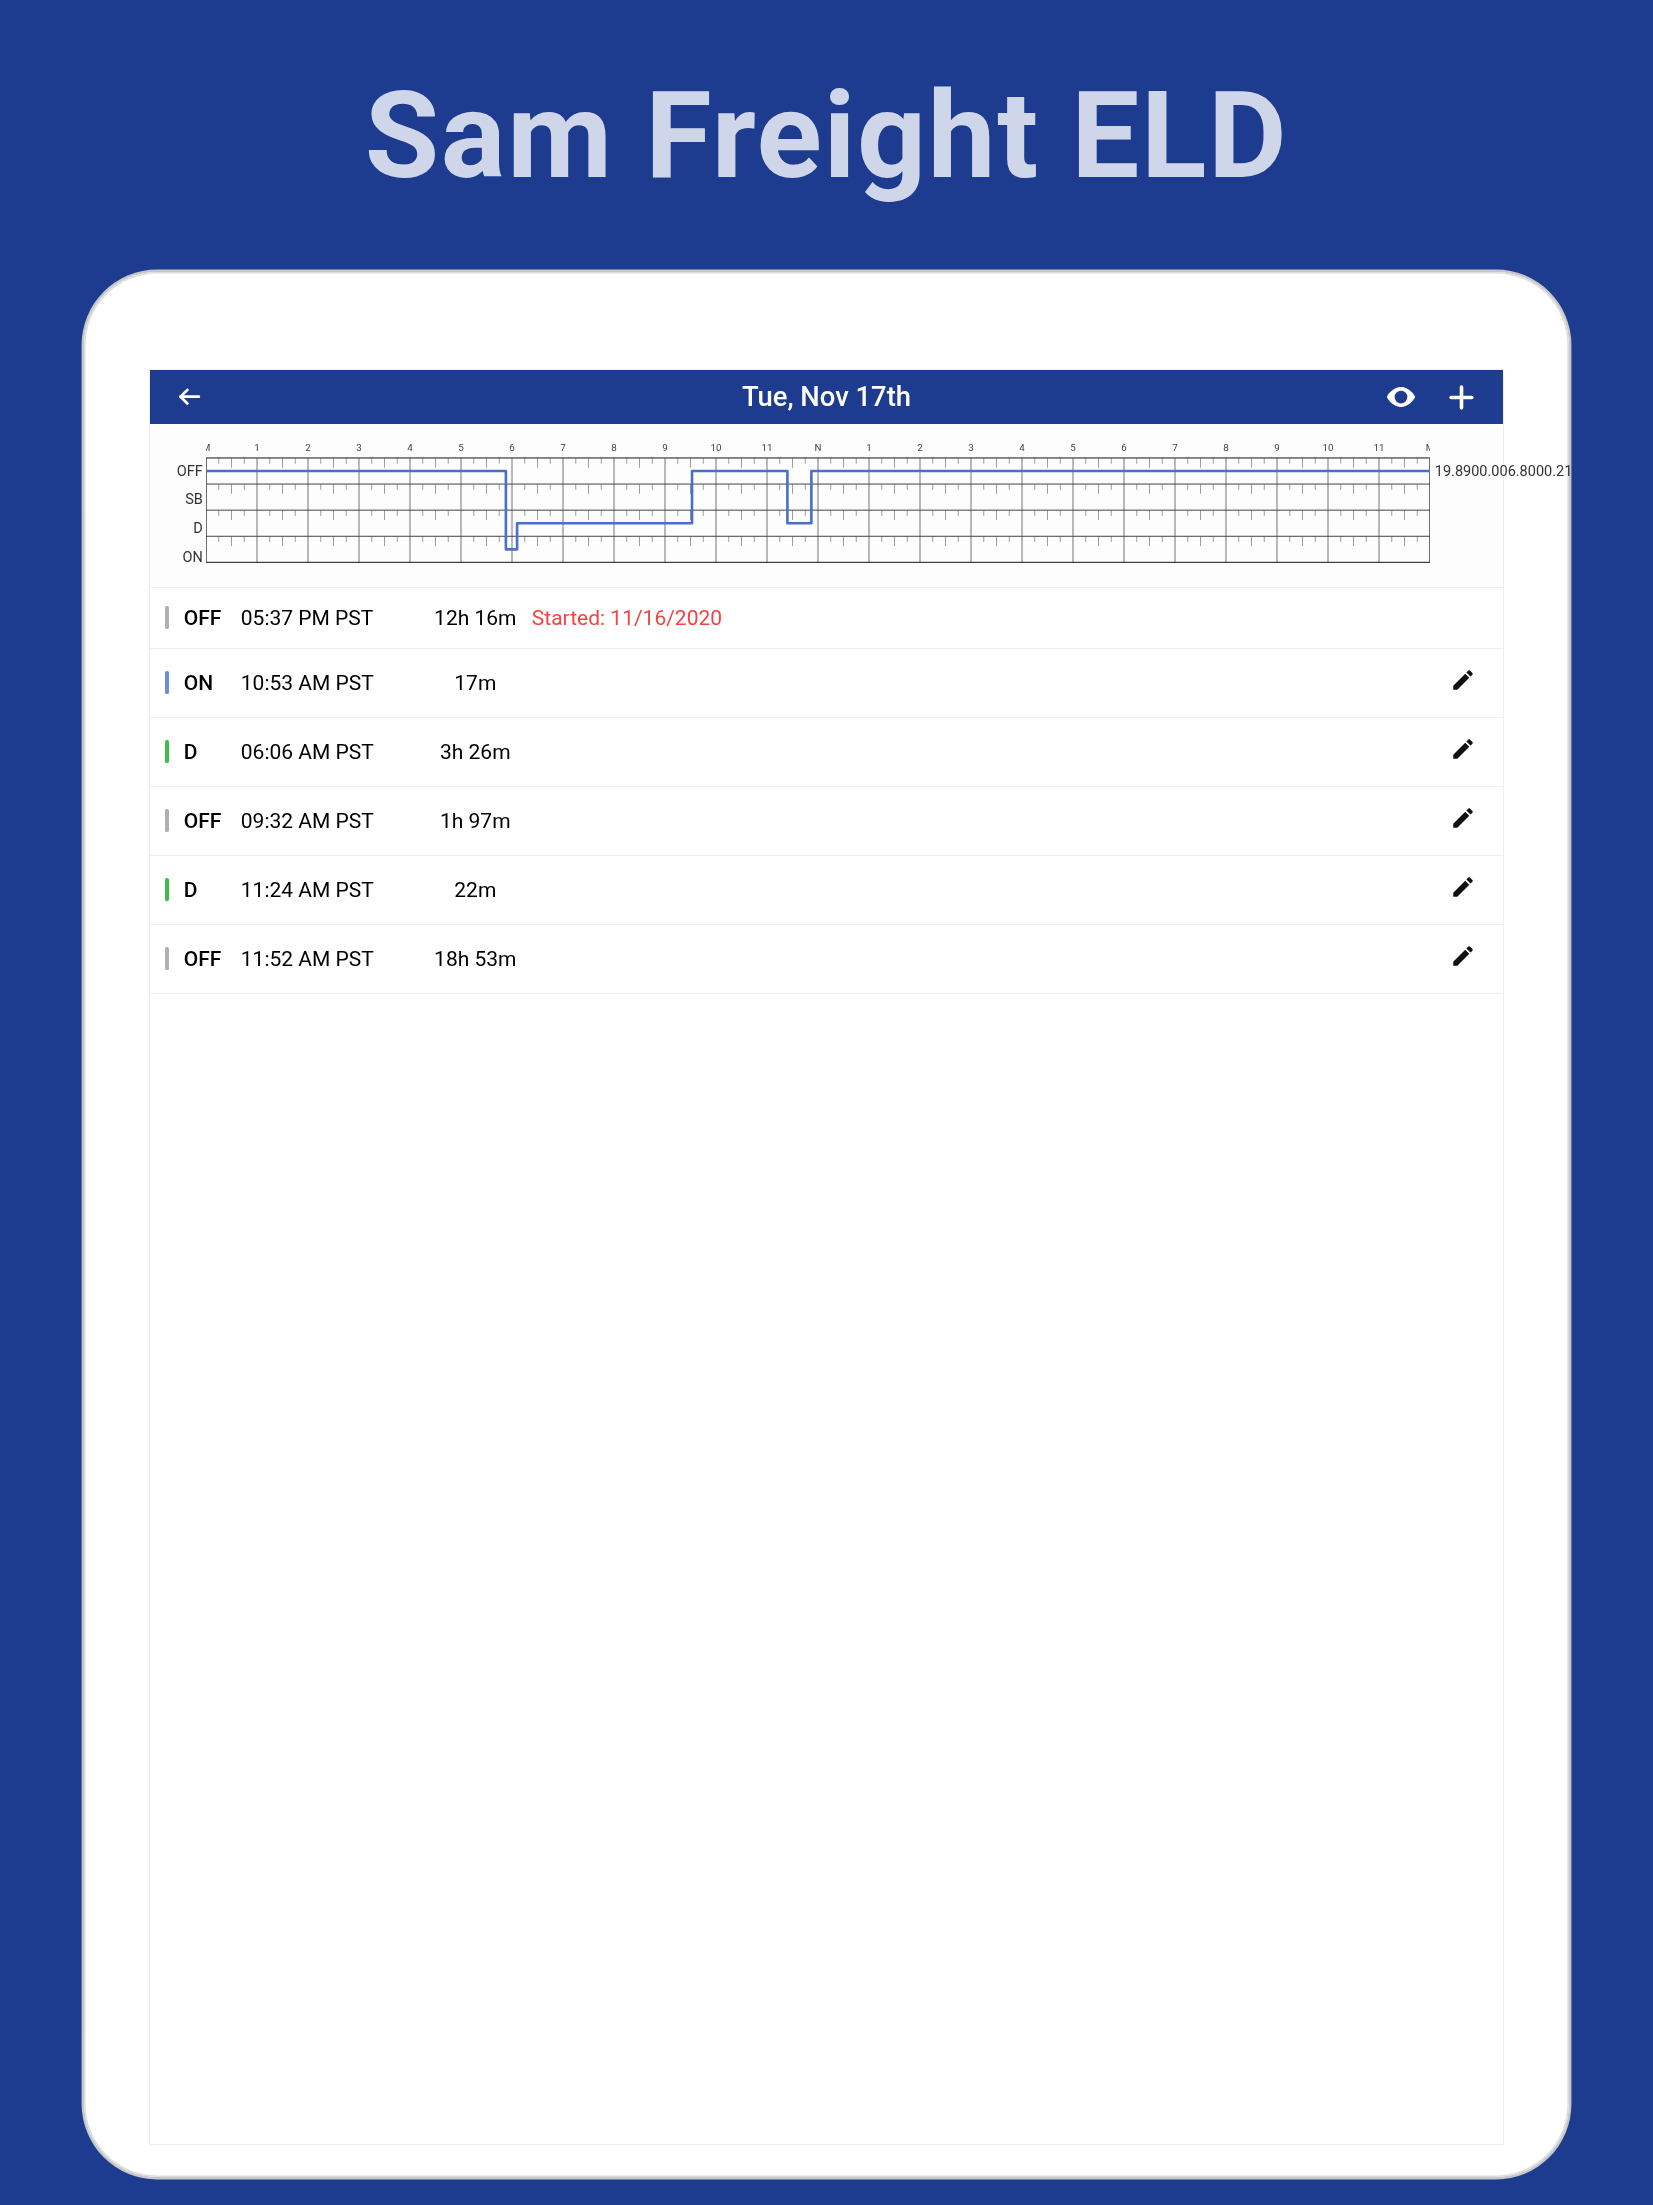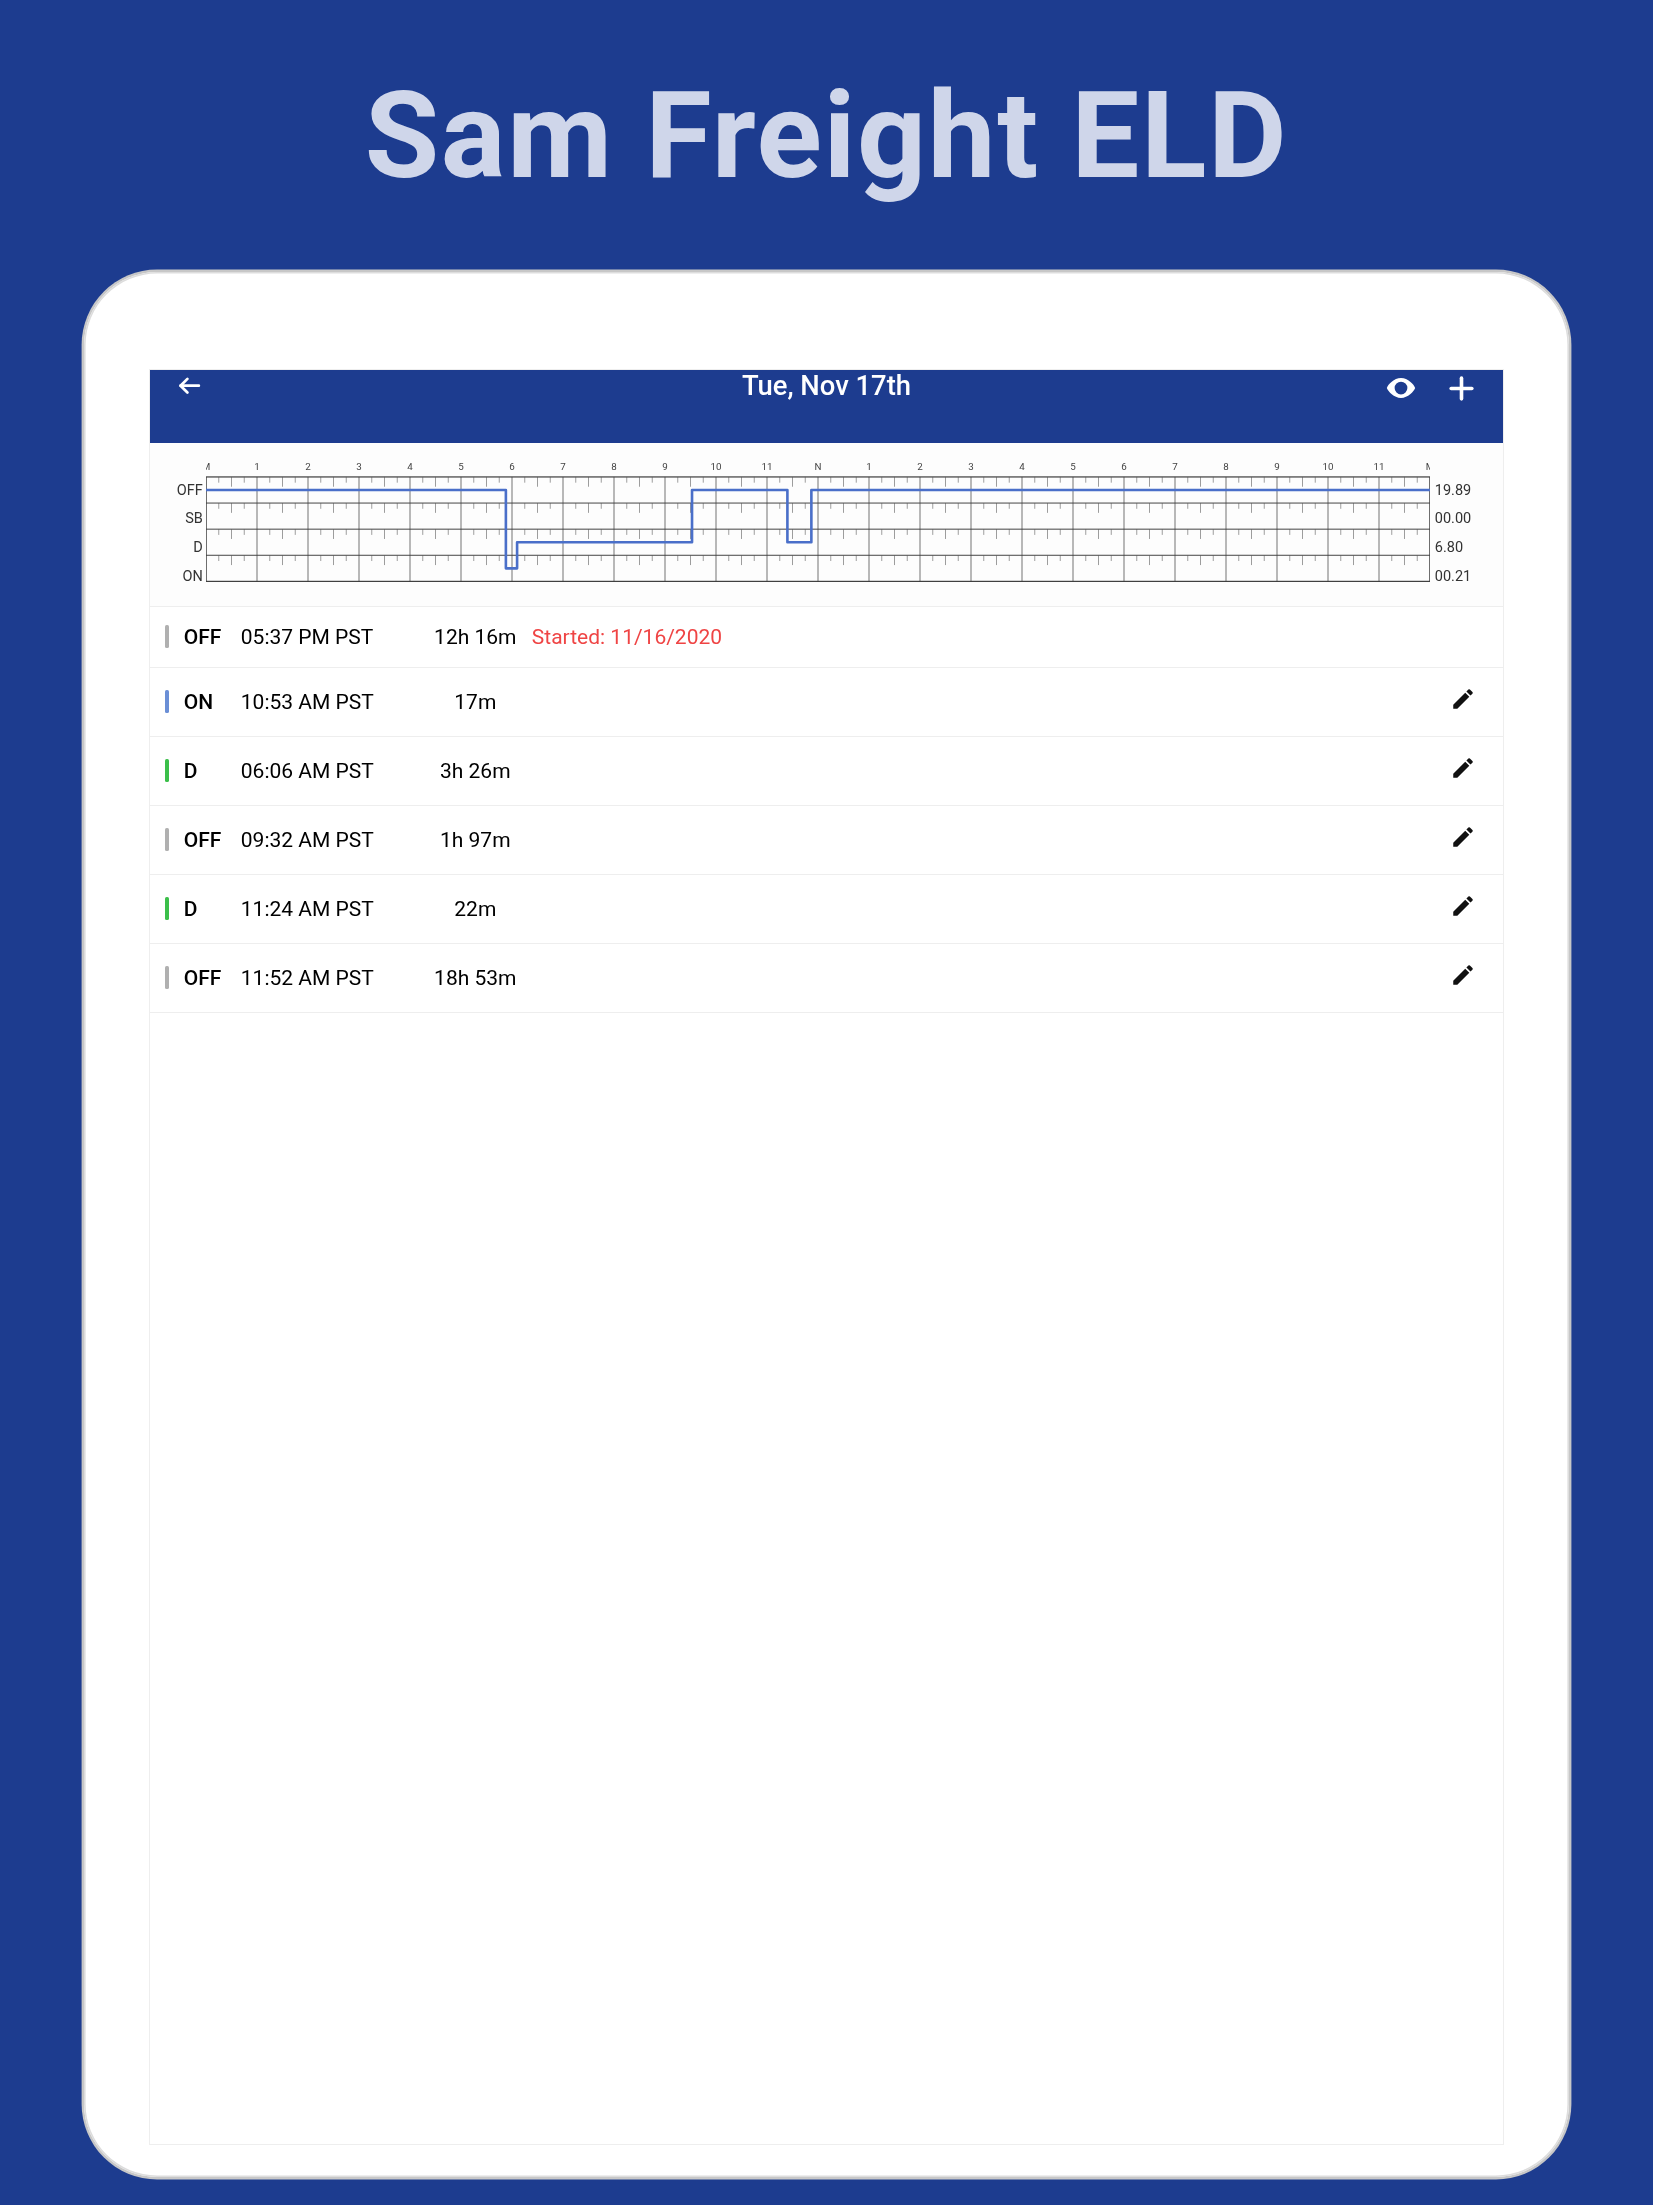--- a/index.html
+++ b/index.html
@@ -35,23 +35,23 @@
     width: 100%;
     height: 100%;
     background: #fff;
     display: flex;
     flex-direction: column;
     border: 0.8px solid #eee;
   }
   .appbar {
     background: #1d3c8f;
     color: #fff;
-    height: 73px;
-    display: flex;
-    align-items: flex-start;
+    height: 54px;
+    display: flex;
+    align-items: center;
     padding: 0 24px;
     position: relative;
   }
   .appbar .back {
     width: 32px; height: 32px;
     display: flex; align-items: center; justify-content: center;
     cursor: pointer;
   }
   .appbar .title {
     position: absolute;
@@ -87,21 +87,21 @@
     font-size: 14.5px;
     color: #333;
     width: 40px;
     justify-content: space-between;
     padding-top: 18px;
     padding-bottom: 0px;
   }
   .graph-ylabels div { height: 26px; display:flex; align-items:center; justify-content:flex-end; padding-right:3.2px;}
   .graph-totals {
     display: flex;
-    flex-direction: column;
+    flex-direction: row;
     font-size: 14.5px;
     color: #333;
     width: 57px;
     justify-content: space-between;
     padding-top: 18px;
     padding-left: 4.8px;
   }
   .graph-totals div { height: 26px; display:flex; align-items:center; }
   .graph-svg { flex: 1; }
   .events { flex: 1; overflow: auto; }

